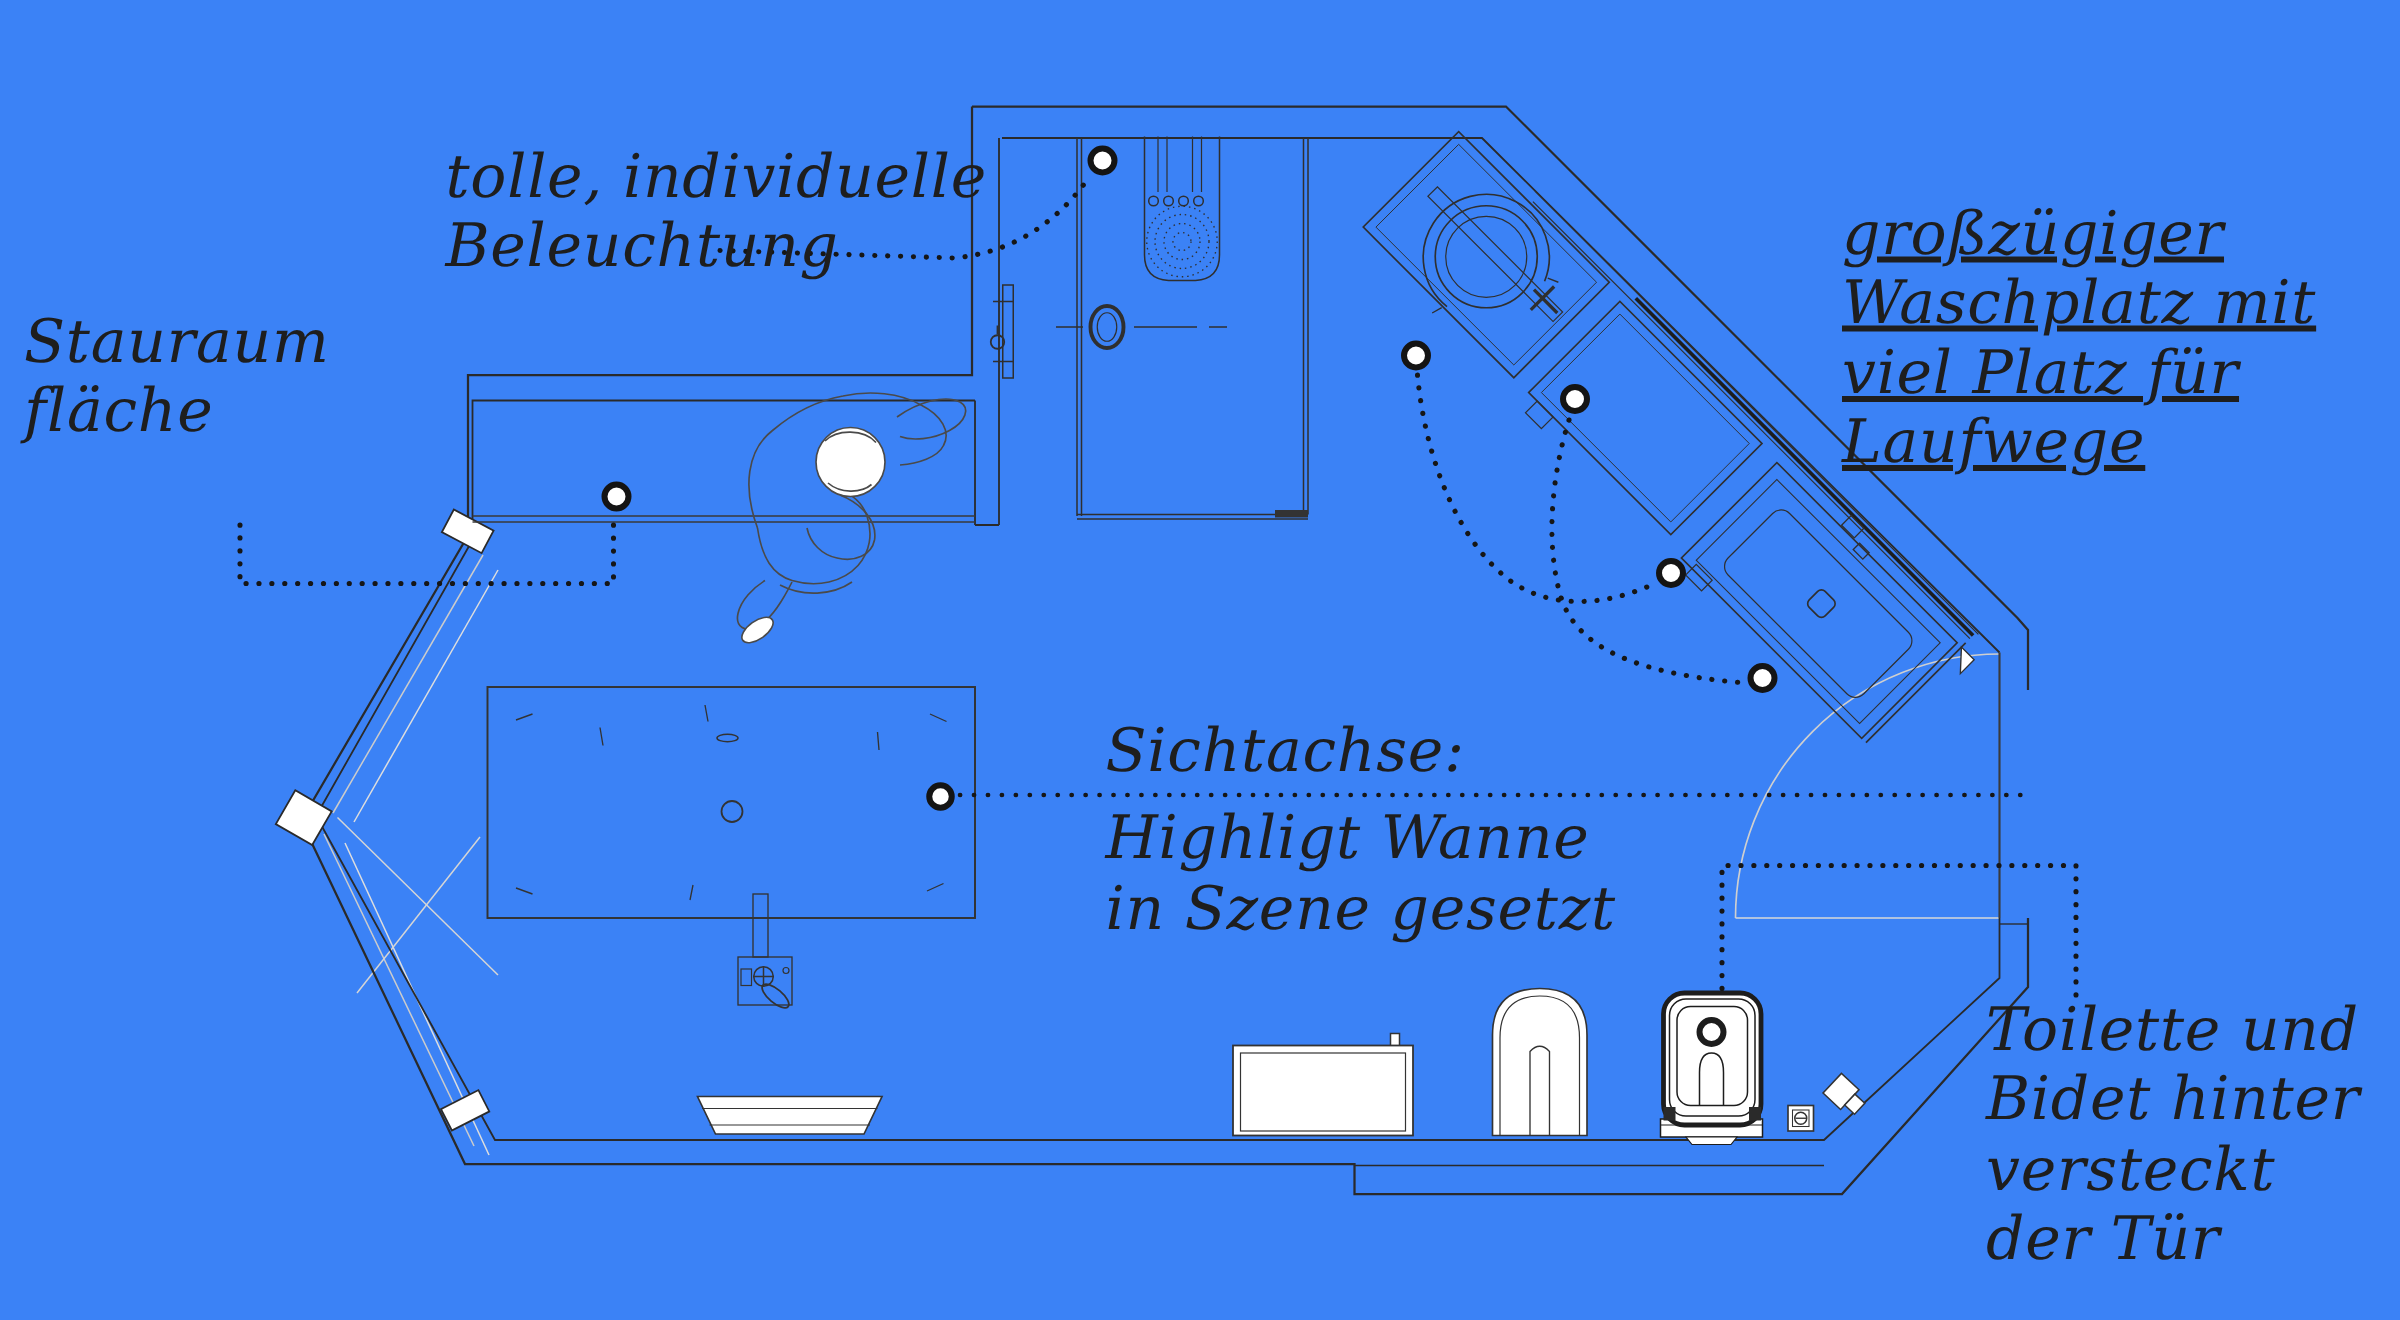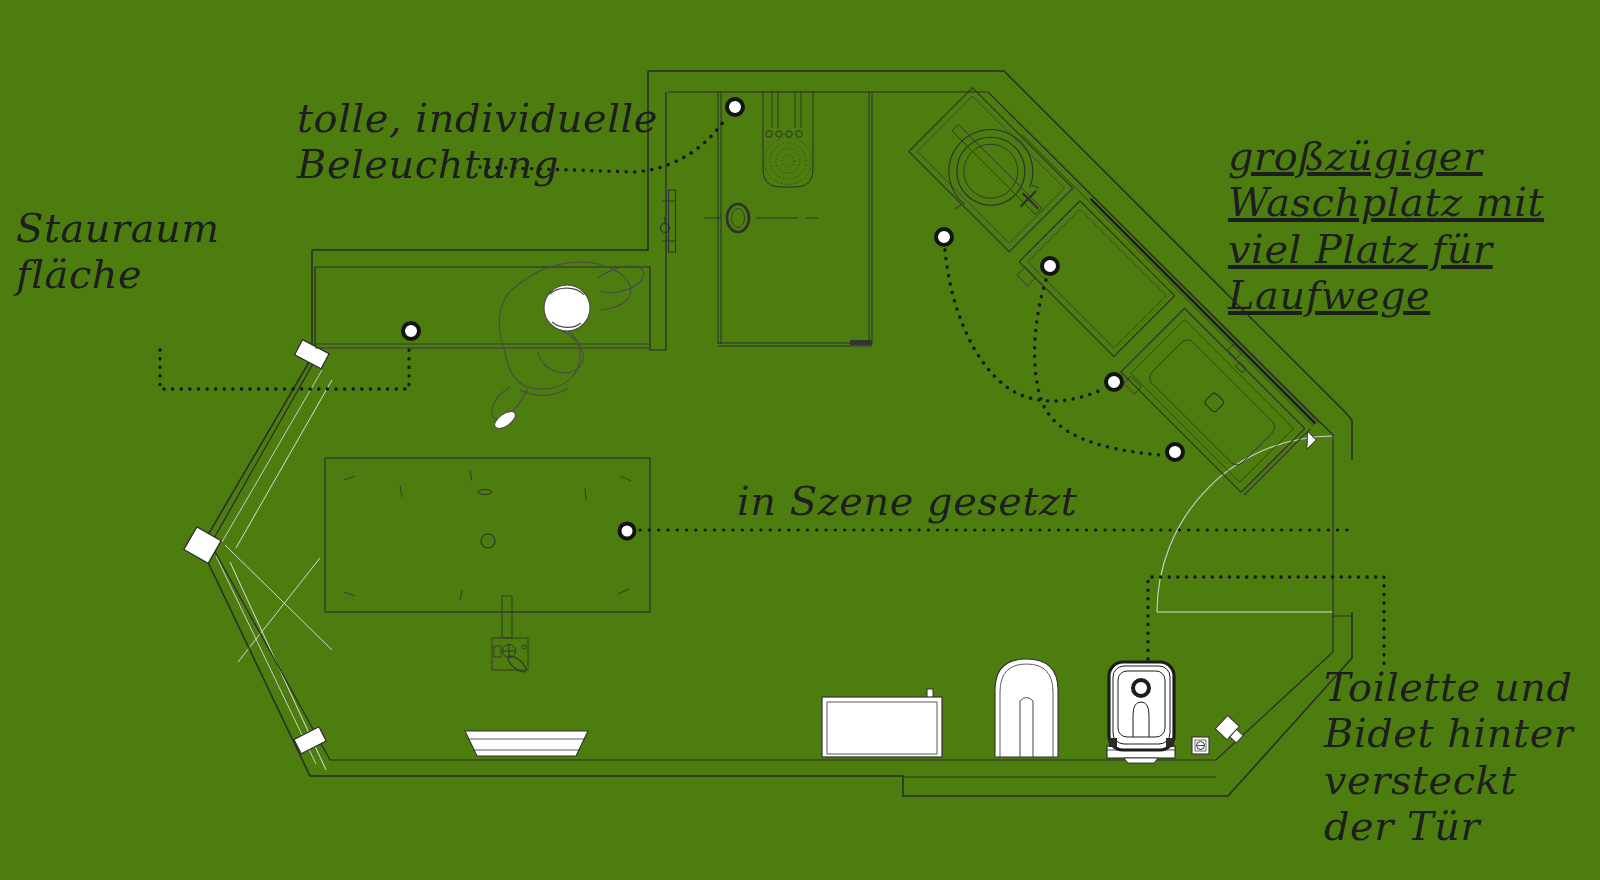--- a/index.html
+++ b/index.html
@@ -1,16 +1,16 @@
 <!DOCTYPE html>
 <html><head>
 <meta charset="utf-8">
 <style>
   html,body{margin:0;padding:0;background:#ffffff;}
-  #stage{position:relative;width:1600px;height:880px;background:#4d7c0f;overflow:hidden;
+  #stage{position:relative;width:1600px;height:880px;background:#3b82f6;overflow:hidden;
          font-family:"DejaVu Serif", serif;}
   #plan-svg{position:absolute;left:0;top:0;}
   .anno{position:absolute;font-style:italic;font-weight:400;color:#1e1e1e;
         font-size:40px;line-height:1.16;letter-spacing:0.5px;white-space:nowrap;}
   .anno div{pointer-events:none;}
   #anno-lighting{left:297px;top:95px;}
   #anno-storage{left:16px;top:205px;}
   #anno-washplace{left:1228px;top:133px;text-decoration:underline;}
   #anno-sightline{left:737px;top:478px;}
   #anno-sightline .gap{margin-bottom:12px;}
@@ -247,20 +247,22 @@
   </div>
 
   <div class="anno" id="anno-washplace">
     <div>großzügiger</div>
     <div>Waschplatz mit</div>
     <div>viel Platz für</div>
     <div>Laufwege</div>
   </div>
 
   <div class="anno" id="anno-sightline">
+    <div class="gap">Sichtachse:</div>
+    <div>Highligt Wanne</div>
     <div>in Szene gesetzt</div>
   </div>
 
   <div class="anno" id="anno-toilet">
     <div>Toilette und</div>
     <div>Bidet hinter</div>
     <div>versteckt</div>
     <div>der Tür</div>
   </div>
 

